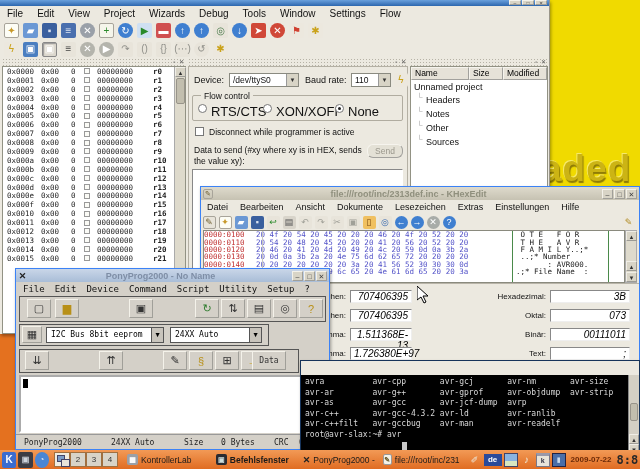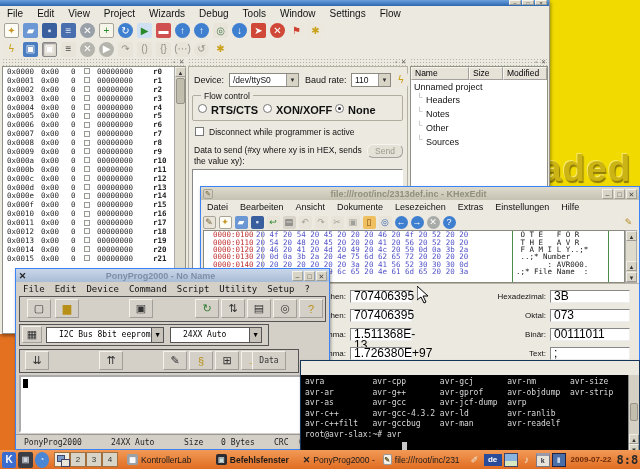--- a/index.html
+++ b/index.html
@@ -60,21 +60,21 @@
 
   #device-panel { position:absolute; left:188px; top:58px; width:220px; height:276px; }
   #dev-body { position:absolute; left:0; top:8px; right:0; bottom:0; background:#ece9e0; border:1px solid #b4b0a4; font-size:9px; color:#111; }
   .combo { position:absolute; height:14px; background:#fff; border:1px solid #8a8a80; font-size:8.5px; line-height:12px; padding-left:3px; }
   .combo .drop { position:absolute; right:0; top:0; bottom:0; width:12px; background:#d8d4c6; border-left:1px solid #999;
                  font-size:6px; text-align:center; line-height:12px; color:#333; }
   .grp { position:absolute; border:1px solid #b0aca0; border-radius:2px; }
   .grp .leg { position:absolute; left:8px; top:-5px; background:#ece9e0; padding:0 3px; font-size:8.5px; }
   .radio { position:absolute; width:9px; height:9px; border:1px solid #777; border-radius:50%; background:#fff; }
   .radio.on::after { content:""; position:absolute; left:2px; top:2px; width:3px; height:3px; border-radius:50%; background:#222; }
-  .rlabel { position:absolute; font-size:11px;font-weight:bold; }
+  .rlabel { position:absolute; font-size:13px; }
   .chk { position:absolute; width:9px; height:9px; border:1px solid #777; background:#fff; }
   .btn { position:absolute; background:#e4e1d6; border:1px outset #f6f4ee; font-size:8.5px; text-align:center; }
   .btn.disabled { color:#9a978c; }
 
   #project-panel { position:absolute; left:410px; top:58px; width:138px; height:276px; }
   #proj-body { position:absolute; left:0; top:8px; right:0; bottom:0; background:#fff; border:1px solid #929284; font-size:9px; }
   .colhead { display:flex; height:13px; }
   .colhead span { background:#e6e2d8; border:1px outset #f6f4ee; font-size:8.5px; padding-left:3px; line-height:11px; }
   .tree { padding:2px 0 0 3px; color:#111; }
   .tree .root { font-size:9px; margin-bottom:1px; }
@@ -85,50 +85,50 @@
   #khexedit { left:200px; top:186px; width:440px; height:177px; z-index:10; }
   #khx-tbar { background:linear-gradient(180deg,#dedacc,#c6c2b2); }
   #khx-tbar .ttl { color:#90907e; }
   #khx-menubar { position:absolute; left:0; top:13px; right:0; height:14px; font-size:9px; }
   #khx-menubar span { padding:0 6px; }
   #khx-toolbar { position:absolute; left:0; top:27px; right:0; height:16px; }
   #khx-toolbar .ic { width:13px; height:13px; font-size:9px; margin:0 1.5px; }
   #khx-toolbar .ic:last-child { margin-left:auto; margin-right:4px; }
   #khx-hex { position:absolute; left:2px; top:43px; right:14px; height:53px; background:#fff; border:1px solid #8a8a7e; overflow:hidden; }
   .hx-row { display:flex; height:7.4px; align-items:center; font-size:7.5px; font-family:"DejaVu Sans Mono",monospace; white-space:pre; }
-  .hx-row .ho { width:52px; padding-left:9px; color:#c03030; }
+  .hx-row .ho { width:52px; padding-left:0; color:#c03030; }
   .hx-row .hh { width:252px; color:#5252c8; }
   .hx-row .ha { padding-left:8px; color:#202020; }
   .hx-sep1 { position:absolute; left:58px; top:0; bottom:0; width:1px; background:#c8c8c0; }
   .hx-sep2 { position:absolute; left:308px; top:0; bottom:0; width:1px; background:#4a8a4a; }
   .hx-sep3 { position:absolute; left:404px; top:0; bottom:0; width:1px; background:#4a8a4a; }
   #khx-scroll { position:absolute; right:2px; top:43px; width:12px; height:53px; background:#dedacc; border:1px solid #aaa; }
   #khx-conv { position:absolute; left:0; top:96px; right:0; bottom:0; background:#ece9e0; border-top:1px solid #b8b4a8; }
   .conv-row { position:absolute; height:14px; display:flex; align-items:center; }
   .conv-label { display:inline-block; text-align:right; font-size:8px; color:#111; }
   .conv-field { display:inline-block; height:13px; background:#fff; border:1px solid #888;
-                border-right-color:#eee; border-bottom-color:#eee; font-size:12px; line-height:11px;
-                padding:0 3px; margin-left:4px; }
+                border-right-color:#eee; border-bottom-color:#eee; font-size:10px; line-height:11px;
+                text-align:right; padding:0 3px; margin-left:4px;font-style:italic; }
   .cl .conv-label { width:145px; }
   .cl .conv-field { width:62px; }
   .cr { left:255px; }
   .cr .conv-label { width:90px; }
   .cr .conv-field { width:80px; }
 
   
   #ponyprog { left:15px; top:268px; width:315px; height:182px; z-index:20; background:#d4d0c8; }
   #pp-tbar { background:linear-gradient(180deg,#c9d6e8,#a9bdd7); }
   #pp-tbar .ttl { color:#7e8ea6; }
   #pp-x { width:13px; text-align:center; font-size:9px; font-weight:bold; color:#222; }
   #pp-menubar { position:absolute; left:2px; top:13px; right:0; height:13px; font-size:9px; font-family:"DejaVu Sans Mono",monospace; }
   #pp-menubar span { padding:0 5px; }
   .pp-frame { position:absolute; border:1px solid #555; background:#d4d0c8; }
   .pbtn { position:absolute; width:24px; height:19px; background:#d4d0c8; border:1px outset #f4f2ea;
           display:flex; align-items:center; justify-content:center; font-size:11px; color:#333; }
-  .pcombo { position:absolute; height:16px; background:#fff; border:1px solid #555; font-family:"DejaVu Sans Mono",monospace; font-size:8px; line-height:14px; padding-left:12px; }
+  .pcombo { position:absolute; height:16px; background:#fff; border:1px solid #555; font-family:"DejaVu Sans Mono",monospace; font-size:8px; line-height:14px; padding-left:4px; }
   .pcombo .drop { position:absolute; right:0; top:0; bottom:0; width:12px; background:#c8c4bc; border-left:1px solid #555; text-align:center; font-size:7px; line-height:14px; }
   #pp-edit { position:absolute; left:3px; top:106px; right:3px; height:58px; background:#fff; border:2px inset #fff; }
   #pp-cursor { position:absolute; left:2px; top:2px; width:5px; height:9px; background:#000; }
   #pp-status { position:absolute; left:0; bottom:0; right:0; height:15px; background:#d4d0c8; border-top:1px solid #999;
                font-family:"DejaVu Sans Mono",monospace; font-size:8px; color:#222; }
   #pp-status span { position:absolute; top:3px; }
 
   
   #konsole { left:300px; top:360px; width:340px; height:95px; z-index:30; border:1px solid #16335a; }
   #kn-tbar { background:linear-gradient(180deg,#4a8ad8,#1b5cab); height:14px; }

